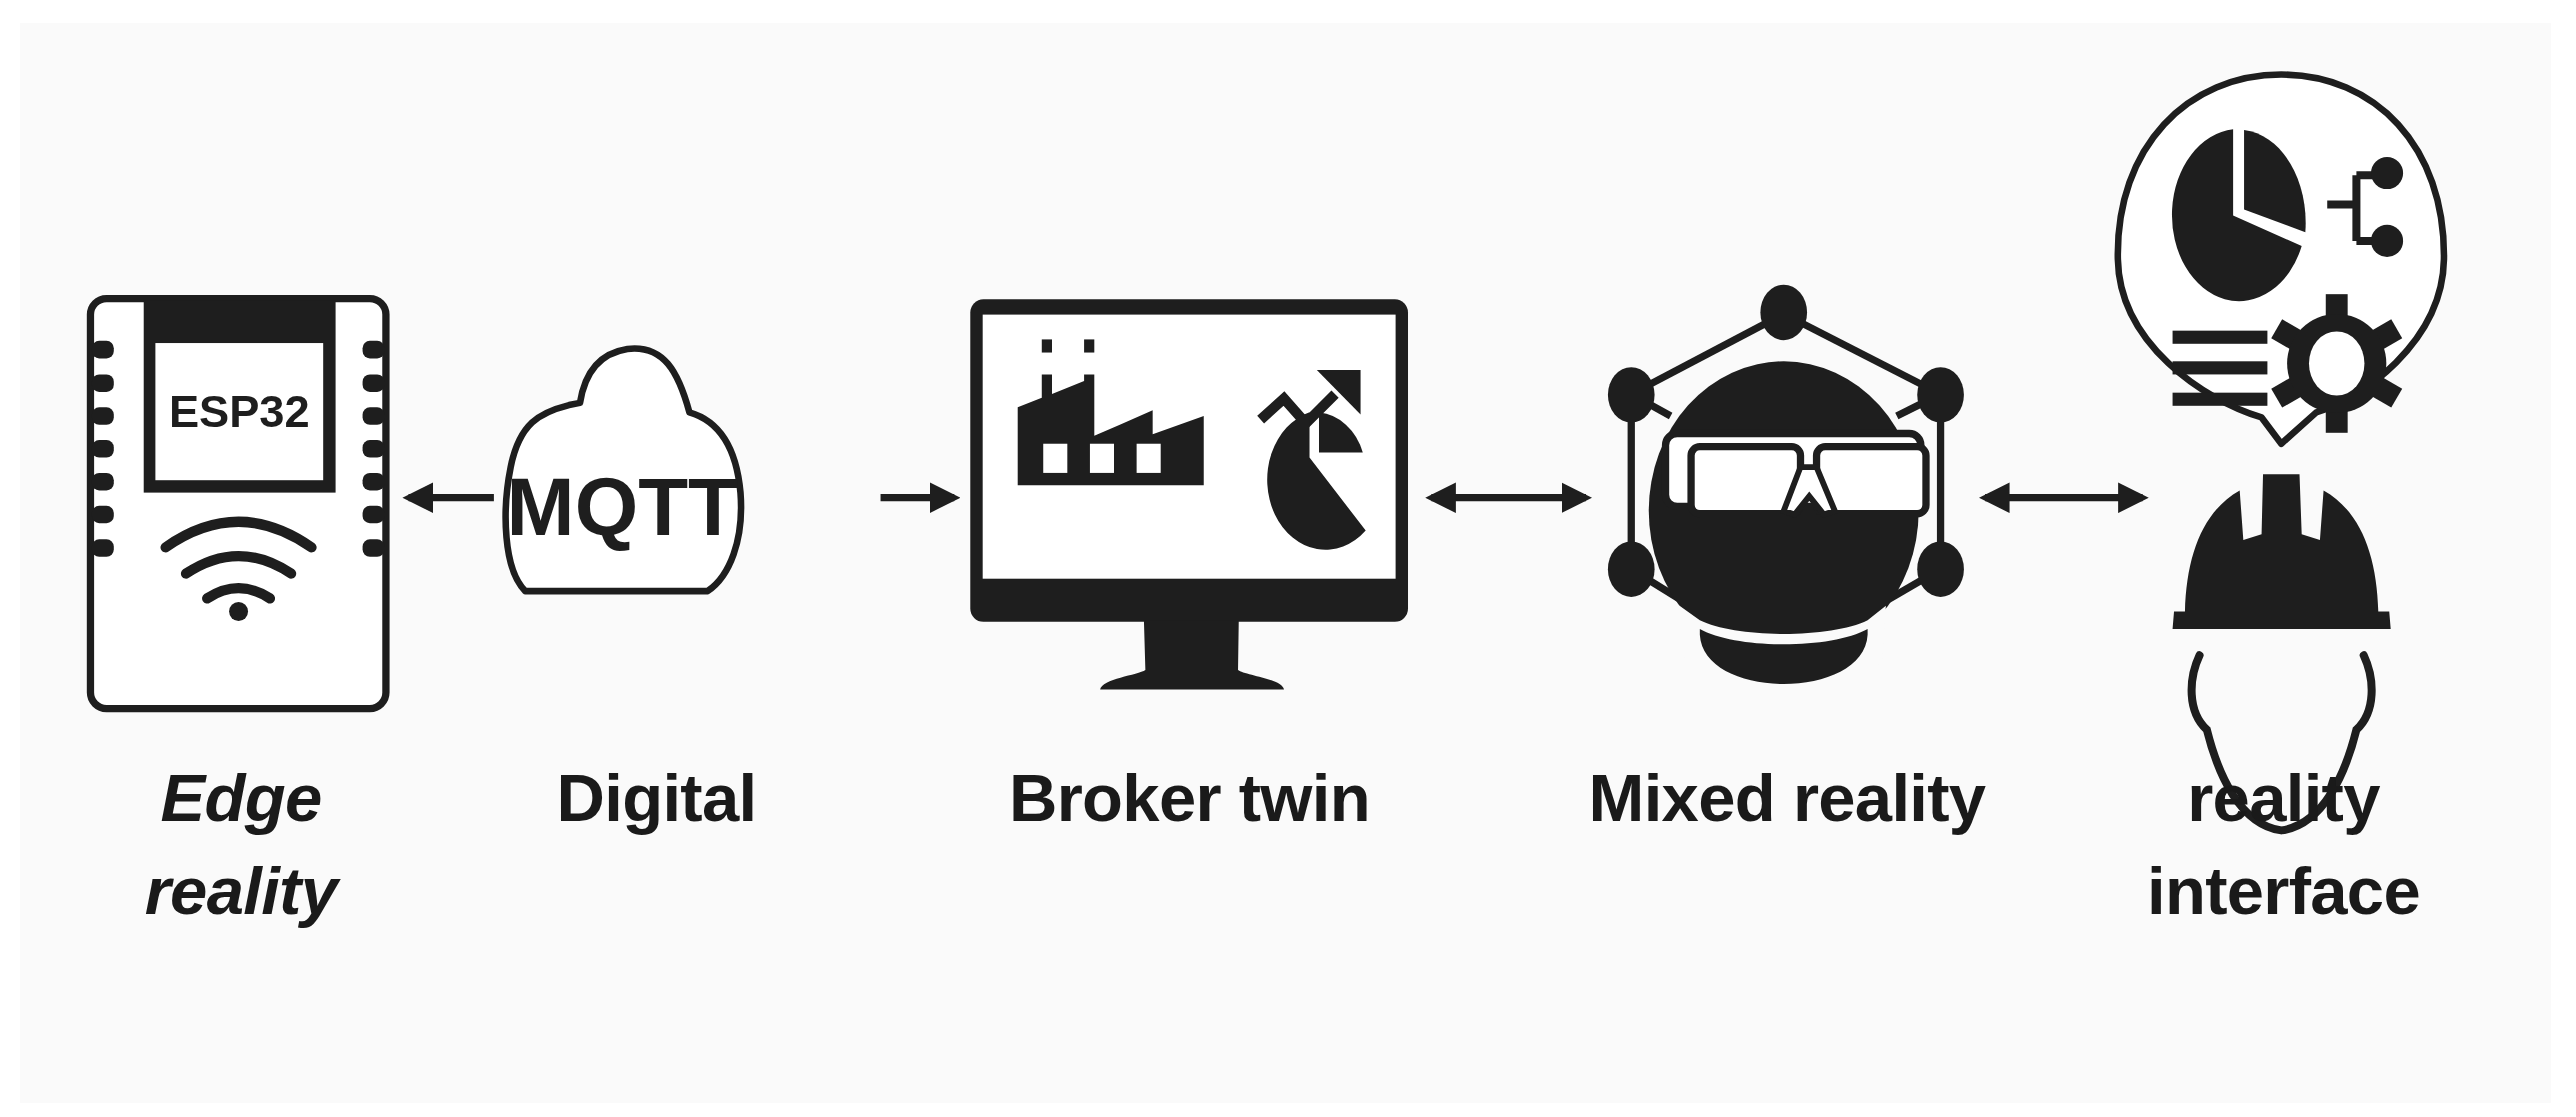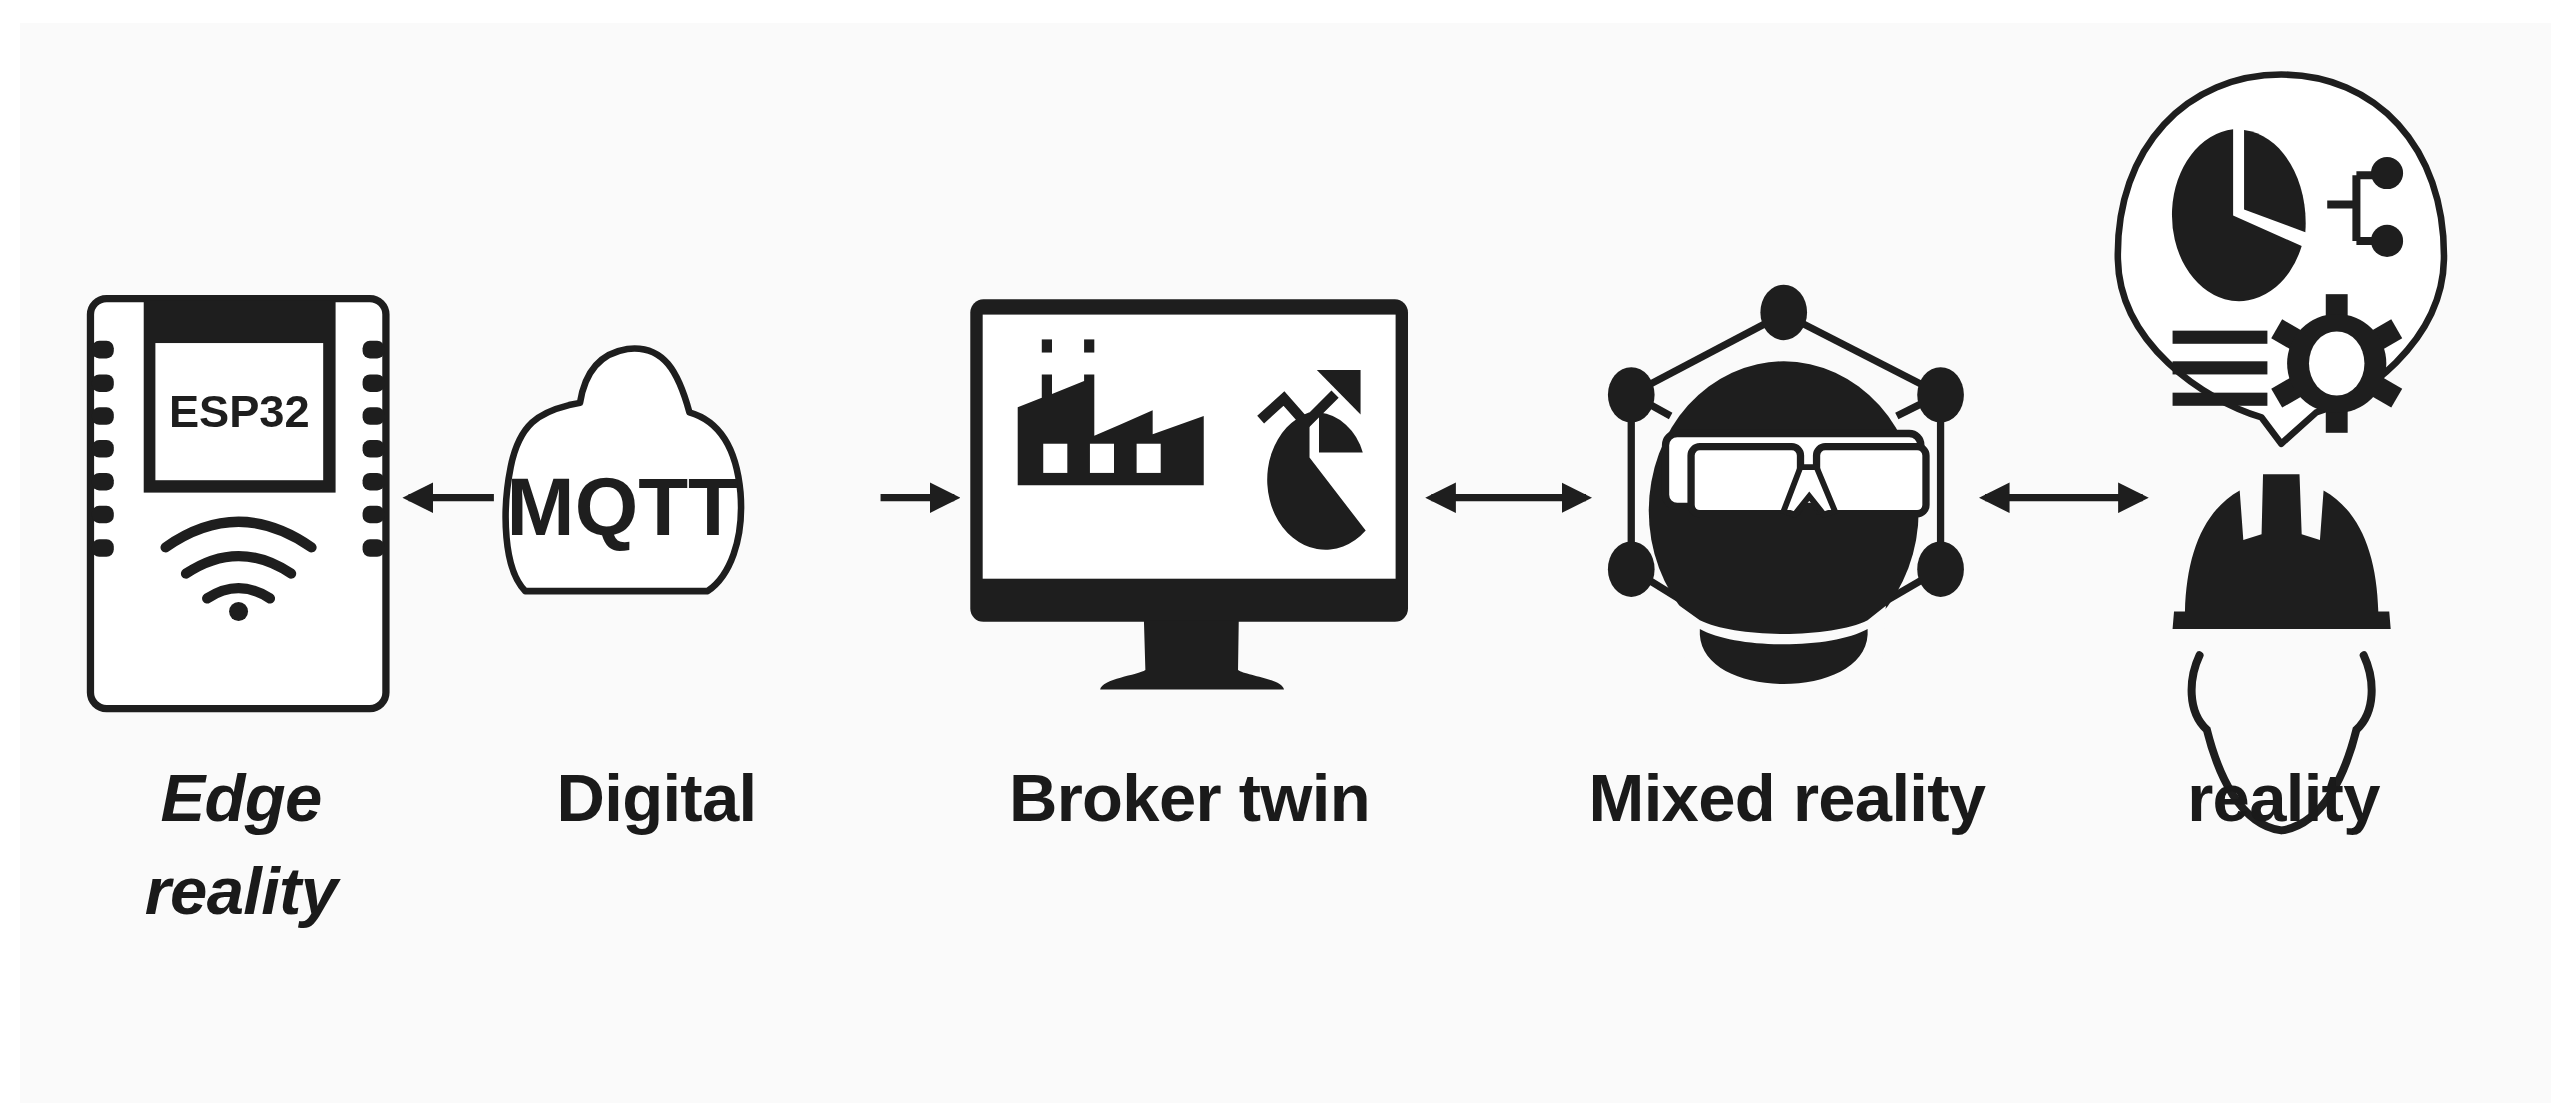--- a/index.html
+++ b/index.html
@@ -209,14 +209,15 @@
 <div class="label" style="left:956px; top:751px; width:467px;">
   <span>Broker twin</span>
 </div>
 
 <div class="label" style="left:1539px; top:751px; width:496px;">
   <span>Mixed reality</span>
 </div>
 
 <div class="label" style="left:2101px; top:751px; width:365px;">
   <span>reality</span>
+  <span>interface</span>
 </div>
 
 
 </body></html>

